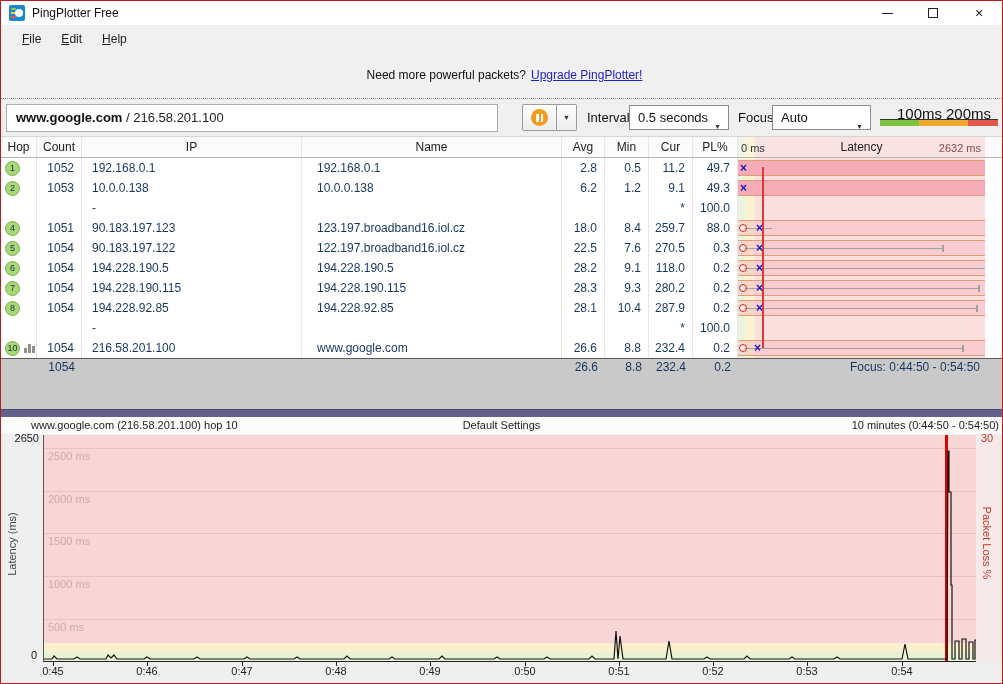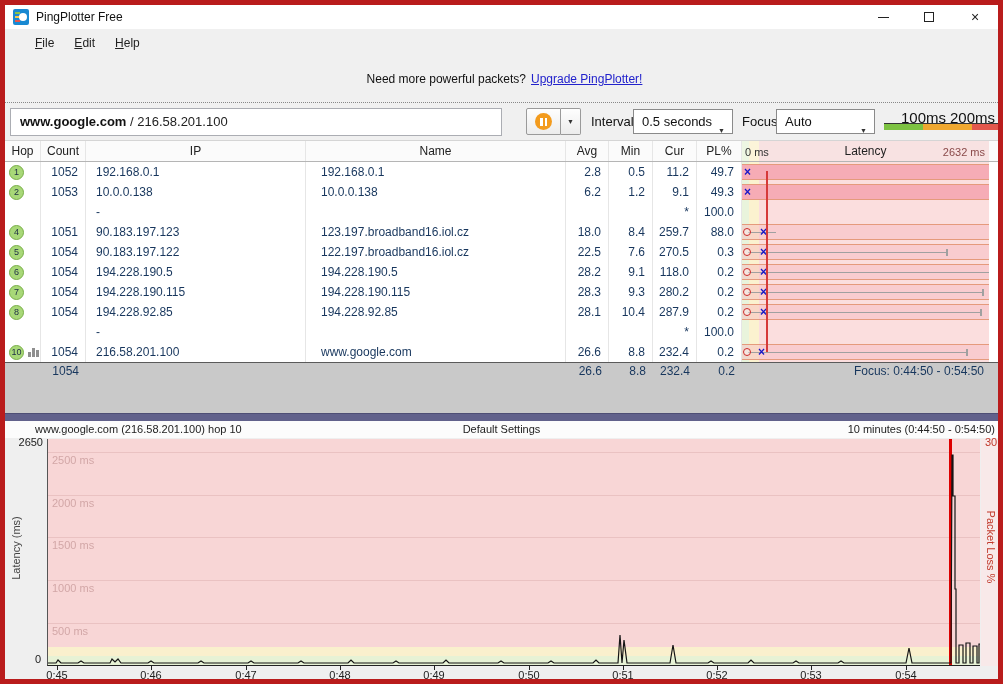--- a/index.html
+++ b/index.html
@@ -1,37 +1,37 @@
 <!DOCTYPE html>
 <html><head>
 <meta charset="utf-8">
 <style>
   * { margin:0; padding:0; box-sizing:border-box; }
   html,body { background:#ddd; }
   body { font-family:"Liberation Sans", sans-serif; }
   .app { position:relative; width:1003px; height:684px; background:#fff; overflow:hidden;
-         border:5px solid #b91c1c; }
+         border:1px solid #b91c1c; }
 
   
   .titlebar { height:24px; background:#fff; display:flex; align-items:center; }
   .appicon { width:16px; height:16px; margin:0 7px 0 8px; background:#1989d2; border-radius:2px; position:relative; }
   .appicon .dot { position:absolute; right:2px; top:4px; width:8px; height:8px; background:#fff; border-radius:50%; }
   .appicon .s1,.appicon .s2,.appicon .s3 { position:absolute; left:2px; width:5px; height:2px; }
   .appicon .s1 { top:3px; background:#8bc34a; }
   .appicon .s2 { top:7px; background:#f7c948; }
   .appicon .s3 { top:11px; background:#e2574c; }
   .wintitle { font-size:12px; color:#111; }
   .wincontrols { margin-left:auto; display:flex; height:24px; }
   .winbtn { width:46px; height:24px; display:flex; align-items:center; justify-content:center; color:#222; }
   .glyph-min { width:11px; height:1px; background:#222; display:block; }
   .glyph-max { width:10px; height:10px; border:1px solid #222; display:block; }
   .glyph-close { font-size:14px; line-height:14px; }
 
   
-  .menubar { height:27px; background:#f0f0f0; display:flex; align-items:center; padding-left:20px; }
+  .menubar { height:27px; background:#f0f0f0; display:flex; align-items:center; padding-left:11px; }
   .menuitem { font-size:12px; color:#222; padding:3px 10px; }
   .menuitem .ul { text-decoration:underline; }
 
   
   .banner { height:46px; background:#f0f0f0; display:flex; align-items:center; justify-content:center; font-size:12px; color:#111;padding-left:6px; }
   .banner a { color:#2222cc; text-decoration:underline; margin-left:5px; cursor:pointer; }
 
   
   .toolbar { height:38px; background:#f0f0f0; border-top:1px dotted #888; position:relative; }
   .targetbox { position:absolute; left:5px; top:5px; width:492px; height:28px; background:#fff;

